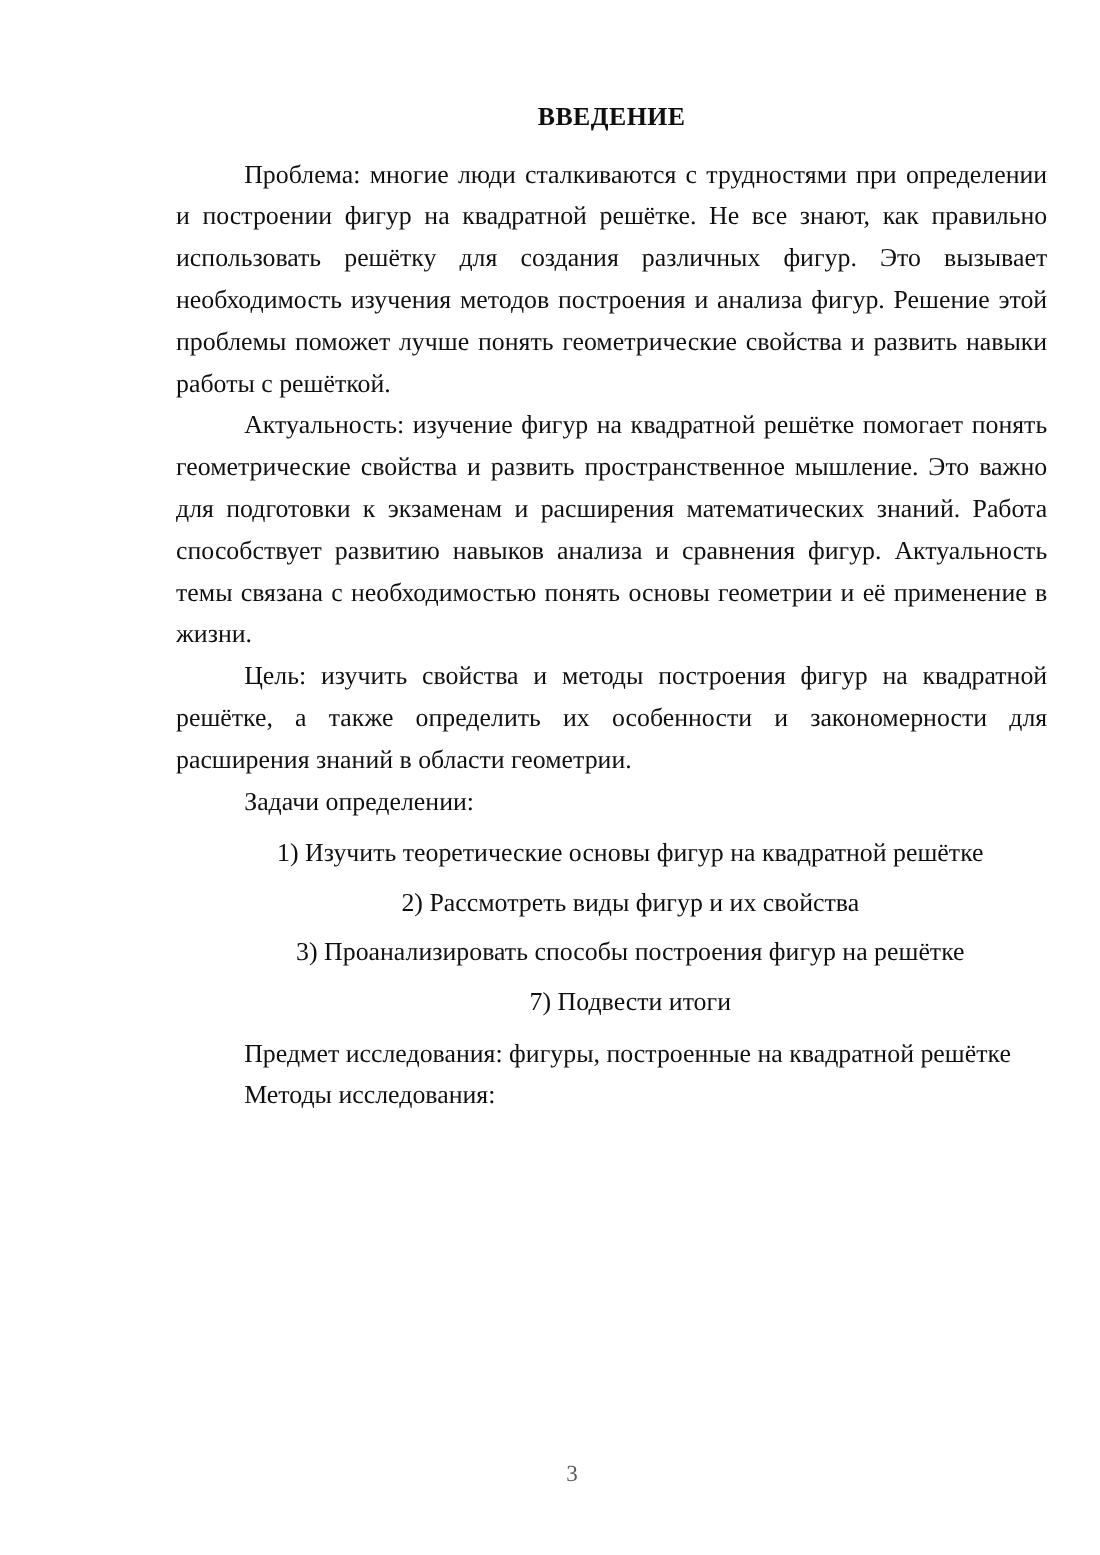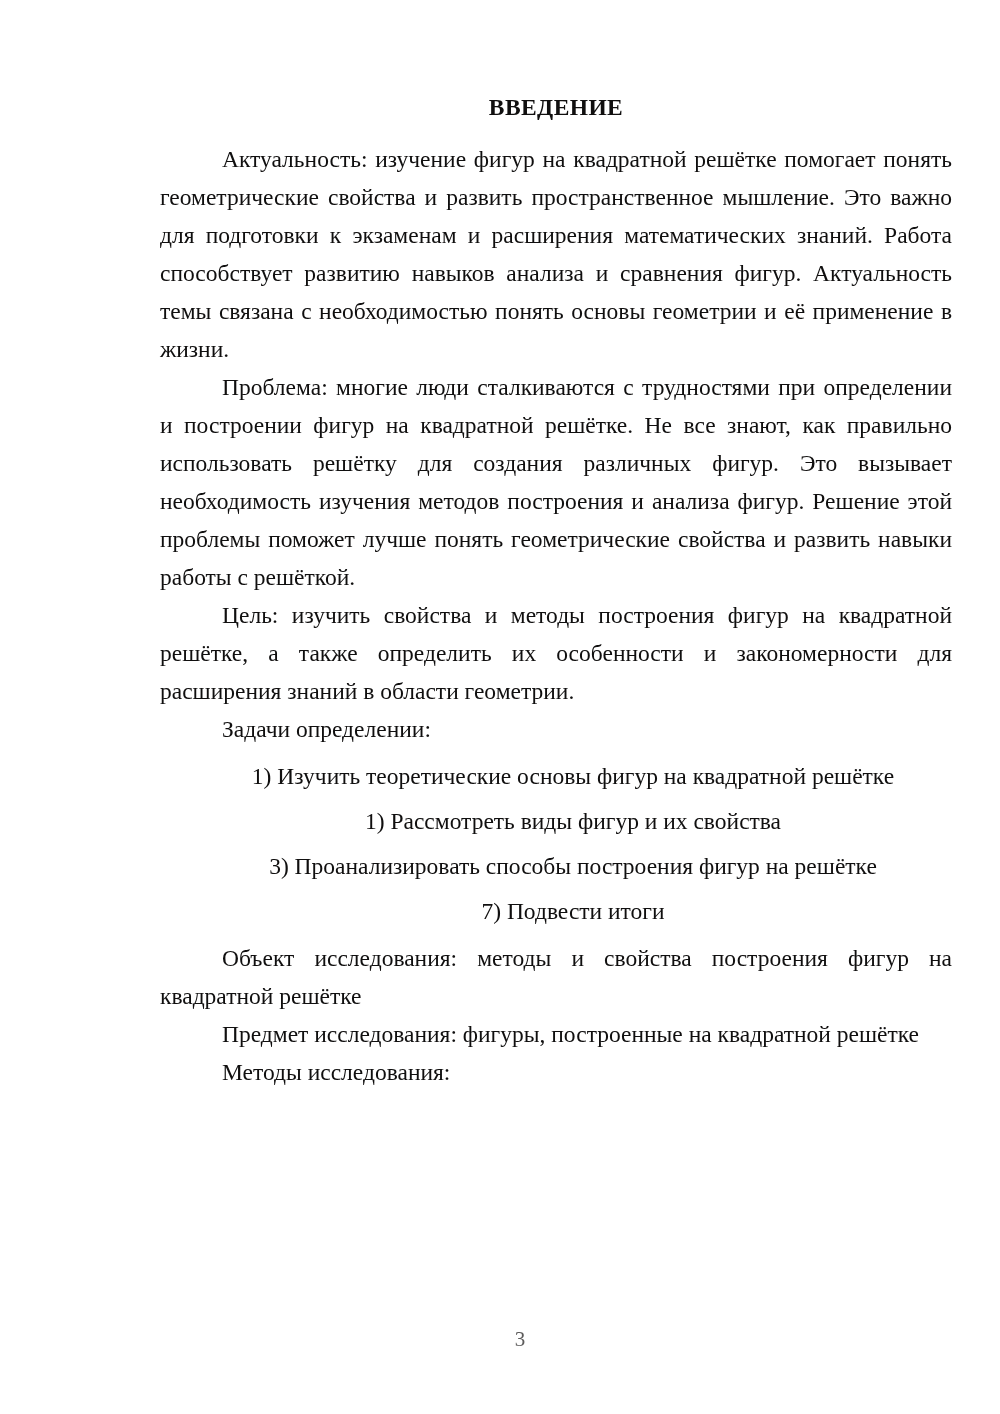--- a/index.html
+++ b/index.html
@@ -75,36 +75,35 @@
 </style>
 </head>
 <body>
 
 <div class="page">
 
   <div class="content">
 
     <h1 class="doc-title">ВВЕДЕНИЕ</h1>
 
+    <p class="para">Проблема: многие люди сталкиваются с трудностями при определении и построении фигур на квадратной решётке. Не все знают, как правильно использовать решётку для создания различных фигур. Это вызывает необходимость изучения методов построения и анализа фигур. Решение этой проблемы поможет лучше понять геометрические свойства и развить навыки работы с решёткой.</p>
+
     <p class="para">Актуальность: изучение фигур на квадратной решётке помогает понять геометрические свойства и развить пространственное мышление. Это важно для подготовки к экзаменам и расширения математических знаний. Работа способствует развитию навыков анализа и сравнения фигур. Актуальность темы связана с необходимостью понять основы геометрии и её применение в жизни.</p>
-
-    <p class="para">Проблема: многие люди сталкиваются с трудностями при определении и построении фигур на квадратной решётке. Не все знают, как правильно использовать решётку для создания различных фигур. Это вызывает необходимость изучения методов построения и анализа фигур. Решение этой проблемы поможет лучше понять геометрические свойства и развить навыки работы с решёткой.</p>
 
     <p class="para">Цель: изучить свойства и методы построения фигур на квадратной решётке, а также определить их особенности и закономерности для расширения знаний в области геометрии.</p>
 
     <p class="para">Задачи определении:</p>
 
     <ol class="task-list">
       <li>1) Изучить теоретические основы фигур на квадратной решётке</li>
-      <li>1) Рассмотреть виды фигур и их свойства</li>
+      <li>2) Рассмотреть виды фигур и их свойства</li>
       <li>3) Проанализировать способы построения фигур на решётке</li>
       <li>7) Подвести итоги</li>
     </ol>
 
-    <p class="para">Объект исследования: методы и свойства построения фигур на квадратной решётке</p>
 
     <p class="para">Предмет исследования: фигуры, построенные на квадратной решётке</p>
 
 
     <p class="para">Методы исследования:</p>
 
   </div>
 
   <div class="page-number">3</div>
 

